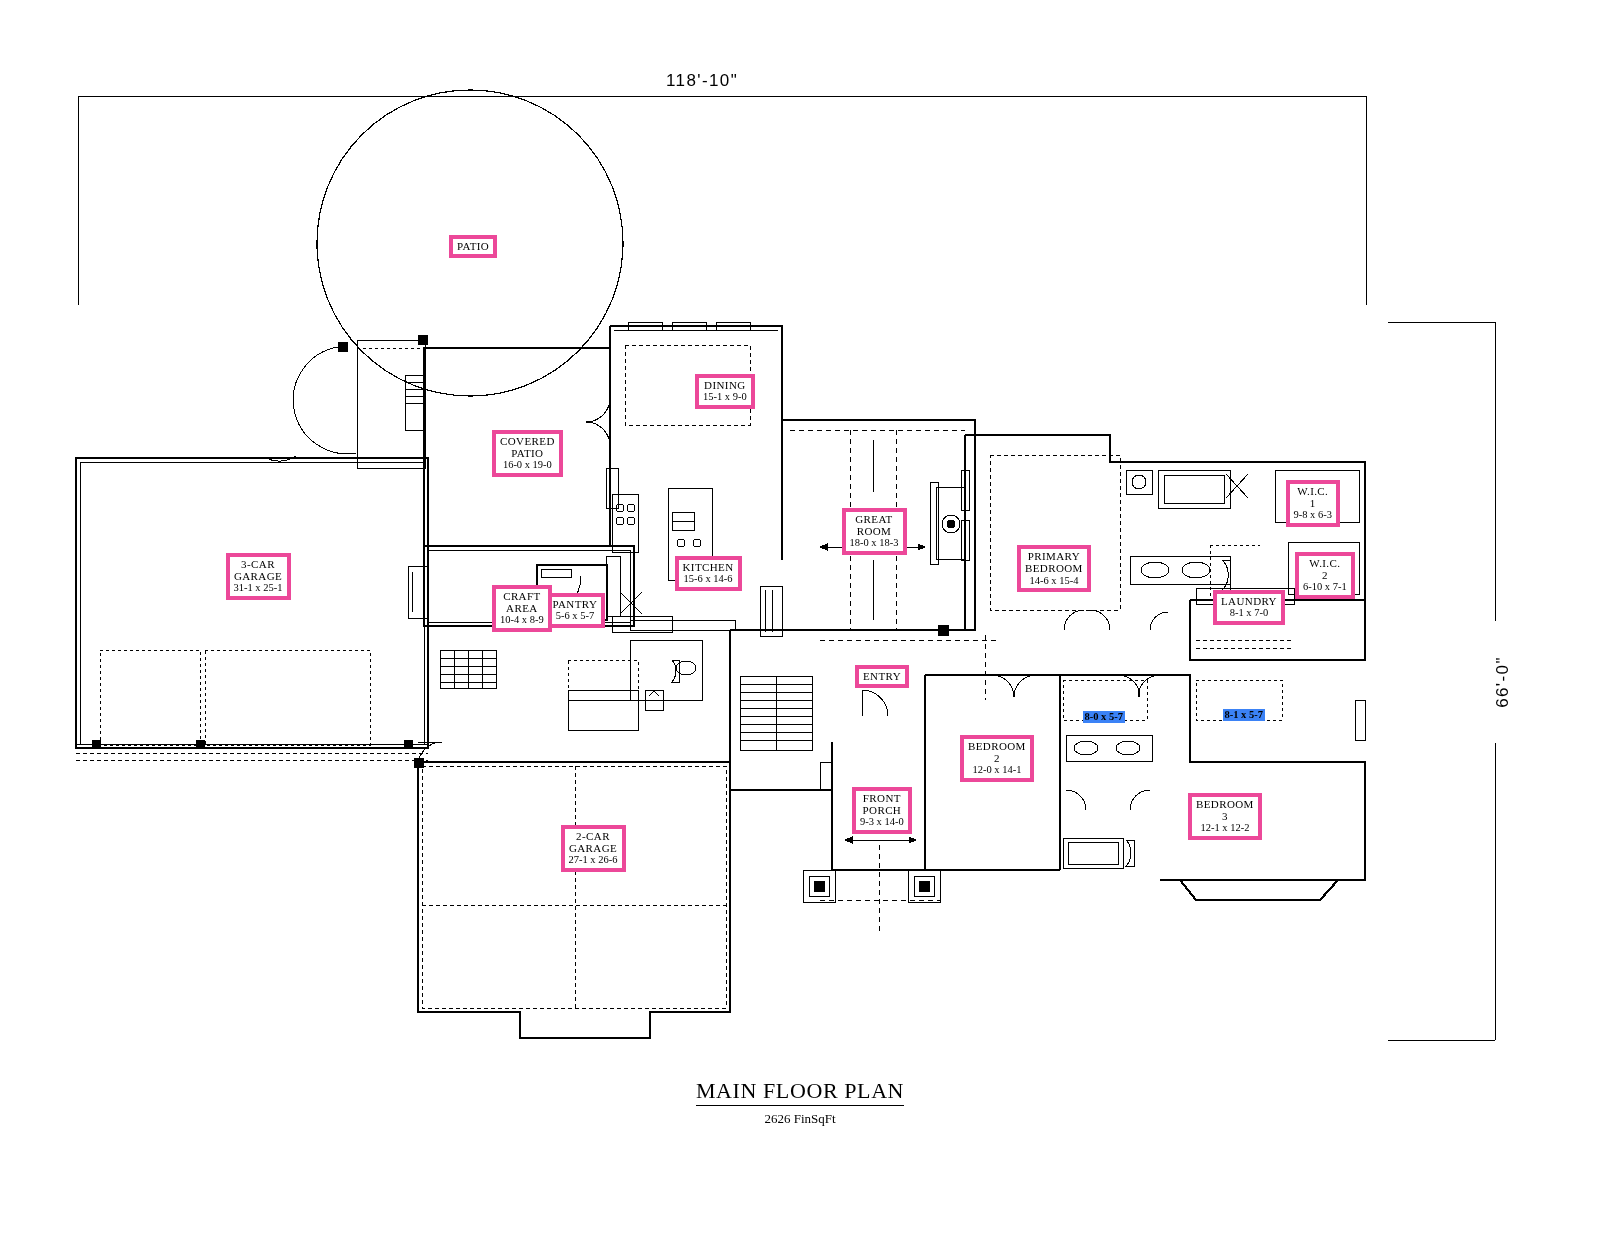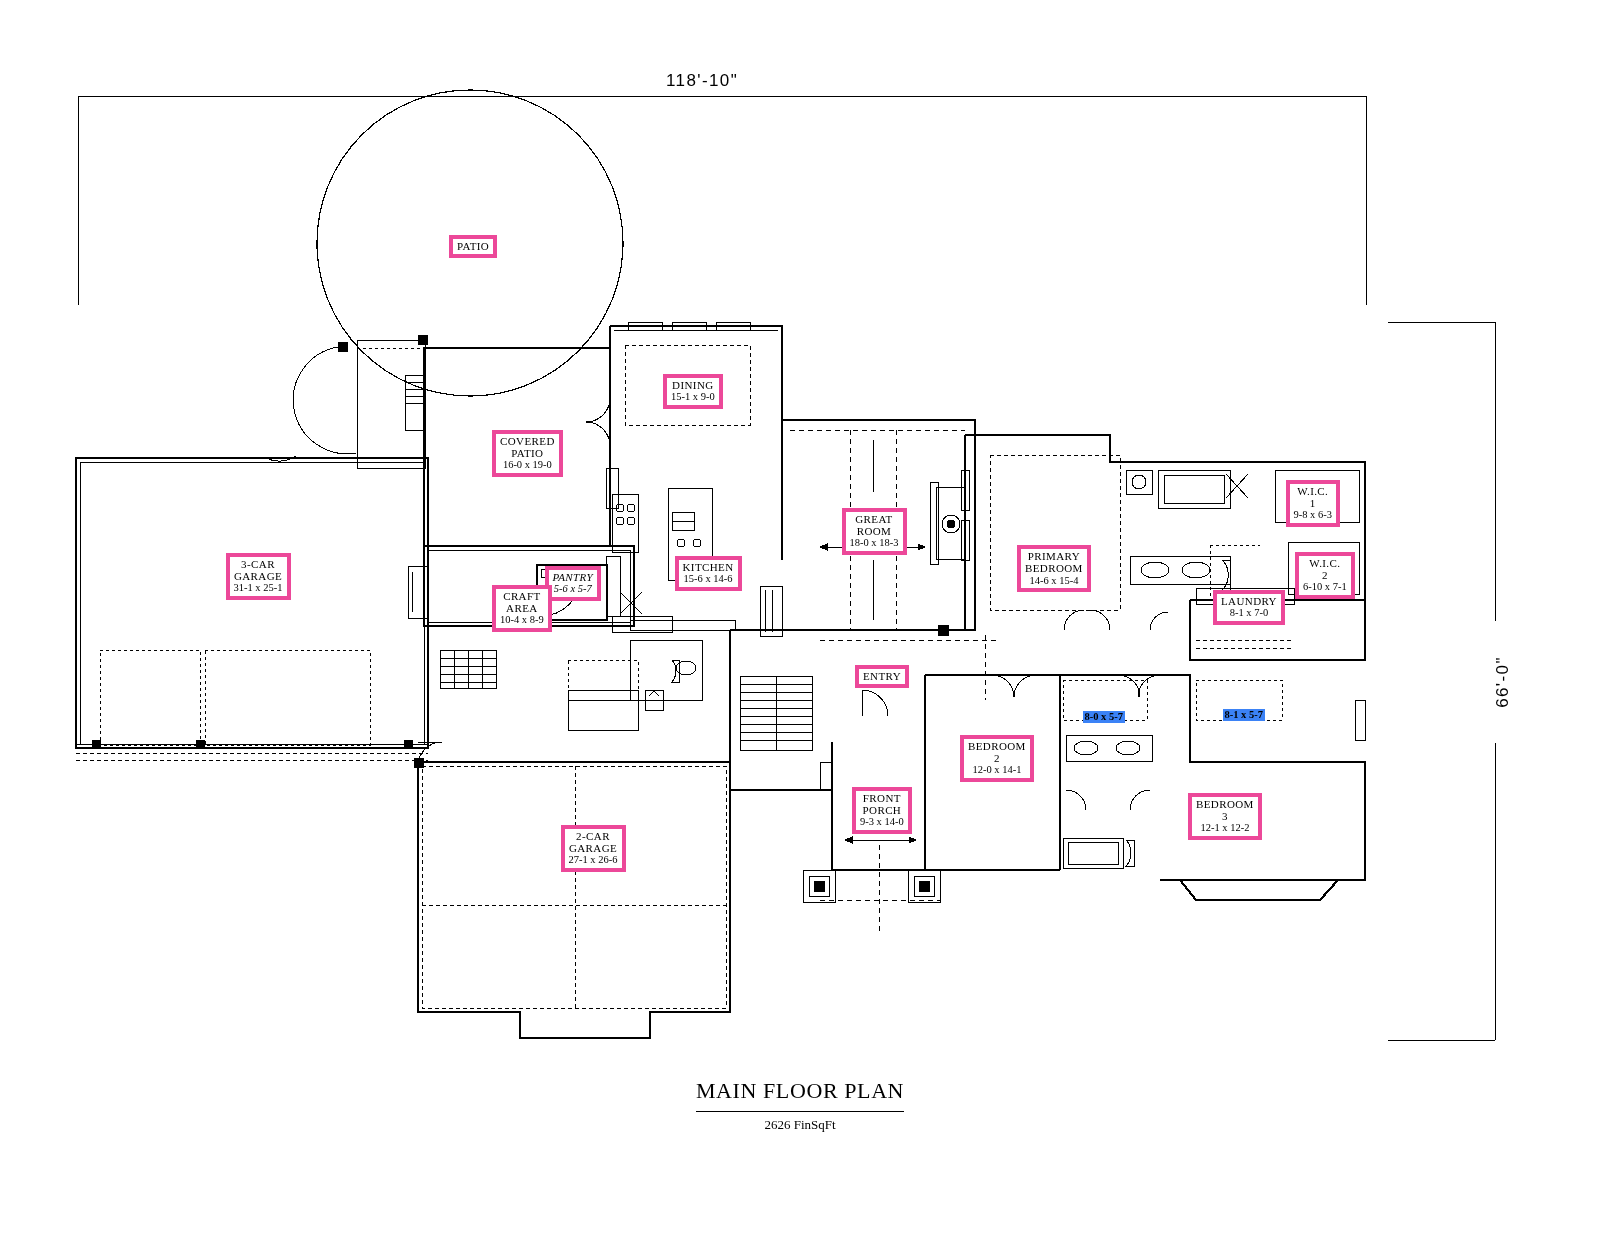--- a/index.html
+++ b/index.html
@@ -4,21 +4,21 @@
 <style>
   html,body{margin:0;padding:0;background:#ffffff;}
   body{width:1600px;height:1236px;position:relative;font-family:"Liberation Serif",serif;color:#000;}
   #plan{position:absolute;left:0;top:0;width:1600px;height:1236px;}
   .lbl{position:absolute;text-align:center;line-height:1.12;white-space:nowrap;}
   .lbl .nm{font-size:11px;letter-spacing:.4px;}
   .lbl .dim{font-size:10.5px;}
   .boxed{border:4px solid #ec4899;background:#fff;padding:1px 4px 2px 4px;}
   .plain{background:#3b82f6;padding:0 2px;font-weight:bold;}
   .title{position:absolute;text-align:center;}
-  .title .t1{font-size:22px;letter-spacing:.6px;border-bottom:1.6px solid #000;display:inline-block;padding-bottom:7px;}
+  .title .t1{font-size:22px;letter-spacing:.6px;border-bottom:1.6px solid #000;display:inline-block;padding-bottom:1px;}
   .title .t2{font-size:13px;margin-top:5px;}
   .dimtxt{position:absolute;font-size:17px;letter-spacing:1.4px;font-family:"Liberation Sans",sans-serif;background:#fff;padding:0 6px;}
   .dimtxt.vert{transform:rotate(-90deg);transform-origin:50% 50%;}
 </style>
 </head>
 <body>
 
 <svg id="plan" viewBox="0 0 1600 1236" xmlns="http://www.w3.org/2000/svg">
   <g fill="none" stroke="#000" stroke-width="1" shape-rendering="crispEdges">
 
@@ -293,21 +293,21 @@
 
   </g>
 </svg>
 
 <div id="labels">
     <div class="lbl" style="left: 449px; top: 234.5px;">
       <div class="boxed">
         <div class="nm">PATIO</div>
       </div>
     </div>
-    <div class="lbl" style="left: 663px; top: 373.5px;">
+    <div class="lbl" style="left: 695px; top: 373.5px;">
       <div class="boxed">
         <div class="nm">DINING</div>
         <div class="dim">15-1 x 9-0</div>
       </div>
     </div>
     <div class="lbl" style="left: 492px; top: 429.5px;">
       <div class="boxed">
         <div class="nm">COVERED</div>
         <div class="nm">PATIO</div>
         <div class="dim">16-0 x 19-0</div>
@@ -319,21 +319,21 @@
         <div class="nm">GARAGE</div>
         <div class="dim">31-1 x 25-1</div>
       </div>
     </div>
     <div class="lbl" style="left: 674.5px; top: 555.5px;">
       <div class="boxed">
         <div class="nm">KITCHEN</div>
         <div class="dim">15-6 x 14-6</div>
       </div>
     </div>
-    <div class="lbl" style="left: 544.5px; top: 566px; font-style: italic;">
+    <div class="lbl" style="left: 544.5px; top: 593px;">
       <div class="boxed">
         <div class="nm">PANTRY</div>
         <div class="dim">5-6 x 5-7</div>
       </div>
     </div>
     <div class="lbl" style="left: 456px; top: 584.5px; margin-left: 36px;">
       <div class="boxed">
         <div class="nm">CRAFT</div>
         <div class="nm">AREA</div>
         <div class="dim">10-4 x 8-9</div>

